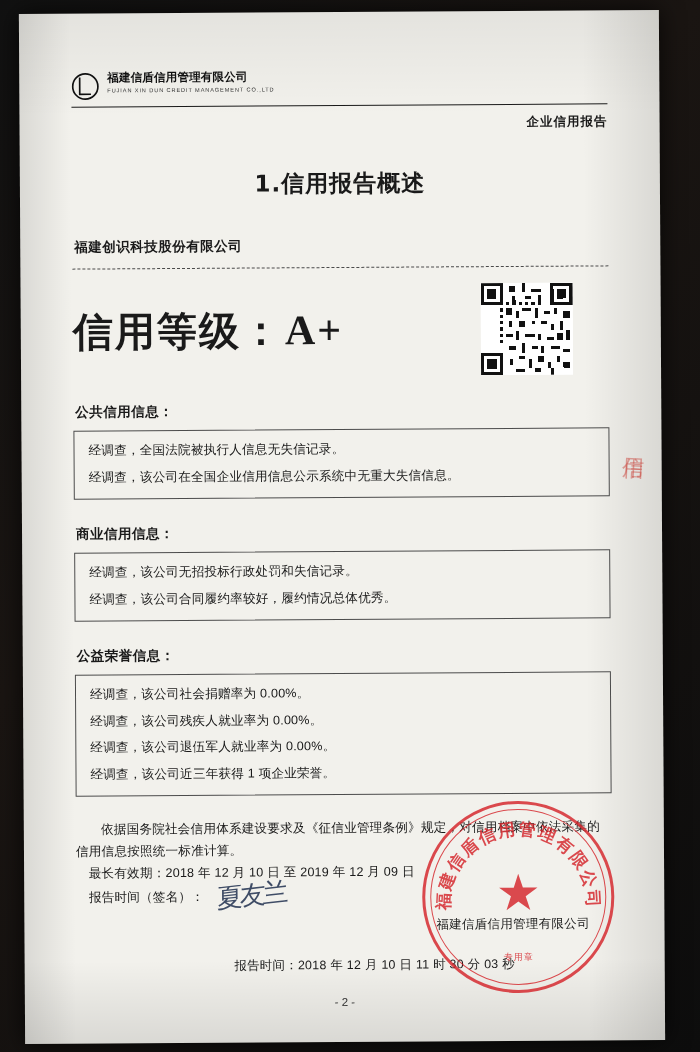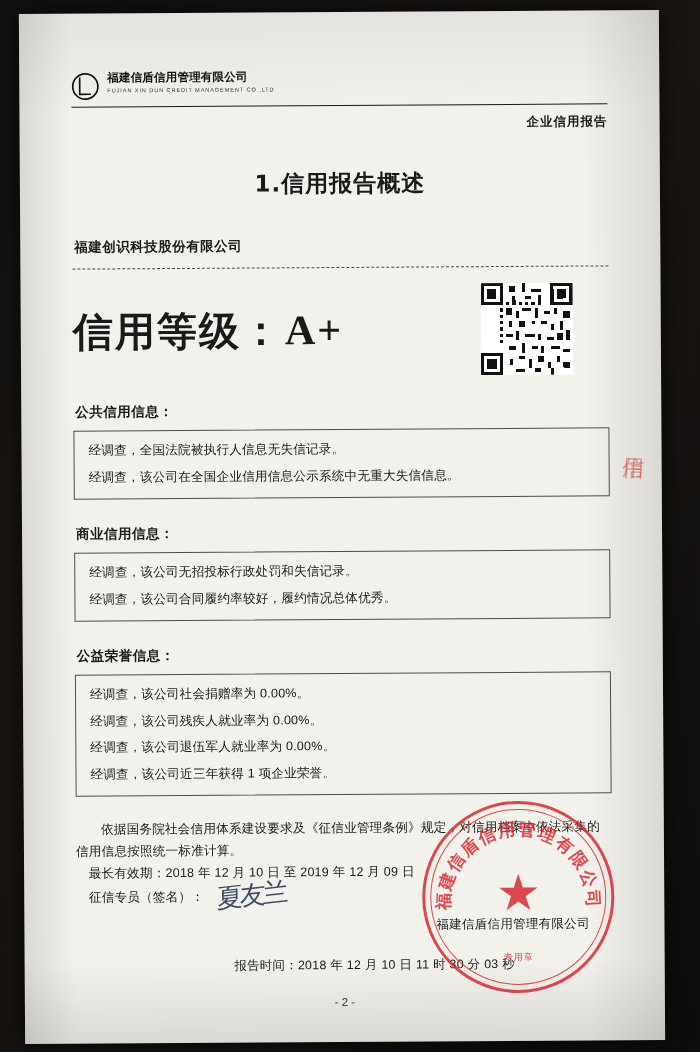--- a/index.html
+++ b/index.html
@@ -380,21 +380,21 @@
         <p>经调查，该公司社会捐赠率为 0.00%。</p>
         <p>经调查，该公司残疾人就业率为 0.00%。</p>
         <p>经调查，该公司退伍军人就业率为 0.00%。</p>
         <p>经调查，该公司近三年获得 1 项企业荣誉。</p>
       </div>
 
       <div class="foot">
         <p class="indent">依据国务院社会信用体系建设要求及《征信业管理条例》规定，对信用档案中依法采集的信用信息按照统一标准计算。</p>
         <p class="line">最长有效期：2018 年 12 月 10 日 至 2019 年 12 月 09 日</p>
         <p class="sign-line">
-          <span>征信专员（签名）：</span>
+          <span>报告时间（签名）：</span>
           <span class="signature">夏友兰</span>
         </p>
         <p class="report-time">报告时间：2018 年 12 月 10 日 11 时 30 分 03 秒</p>
       </div>
 
     </div>
 
     <div class="stamp">
       <div class="inner-ring"></div>
       <svg class="stamp-arc" viewBox="0 0 186 186">

